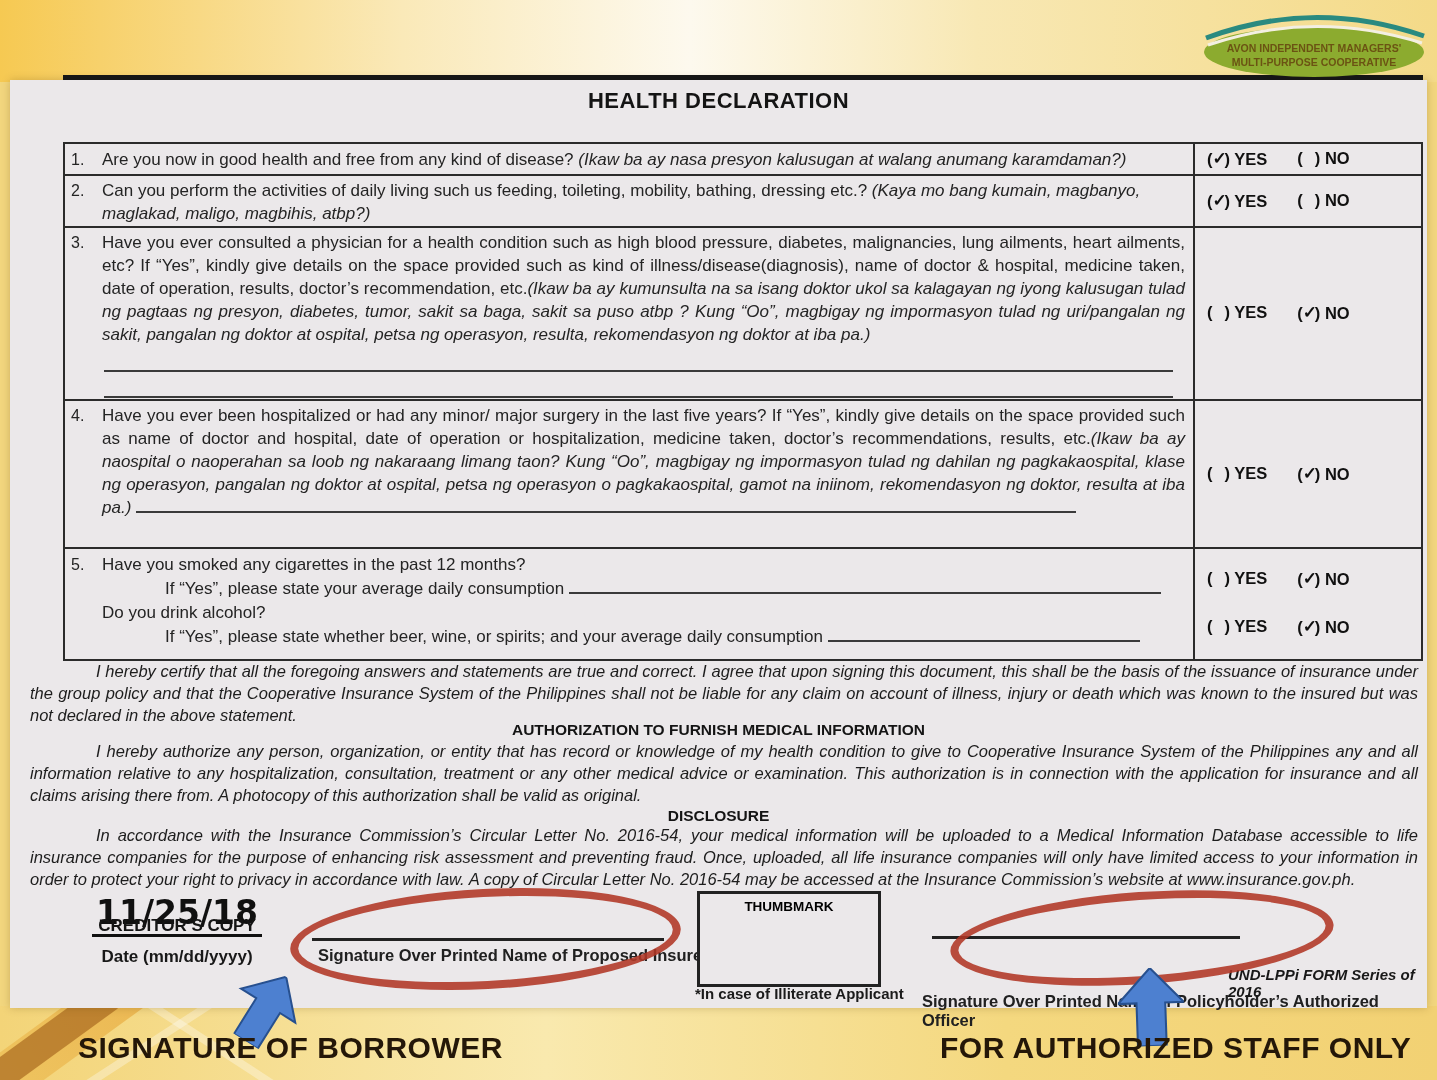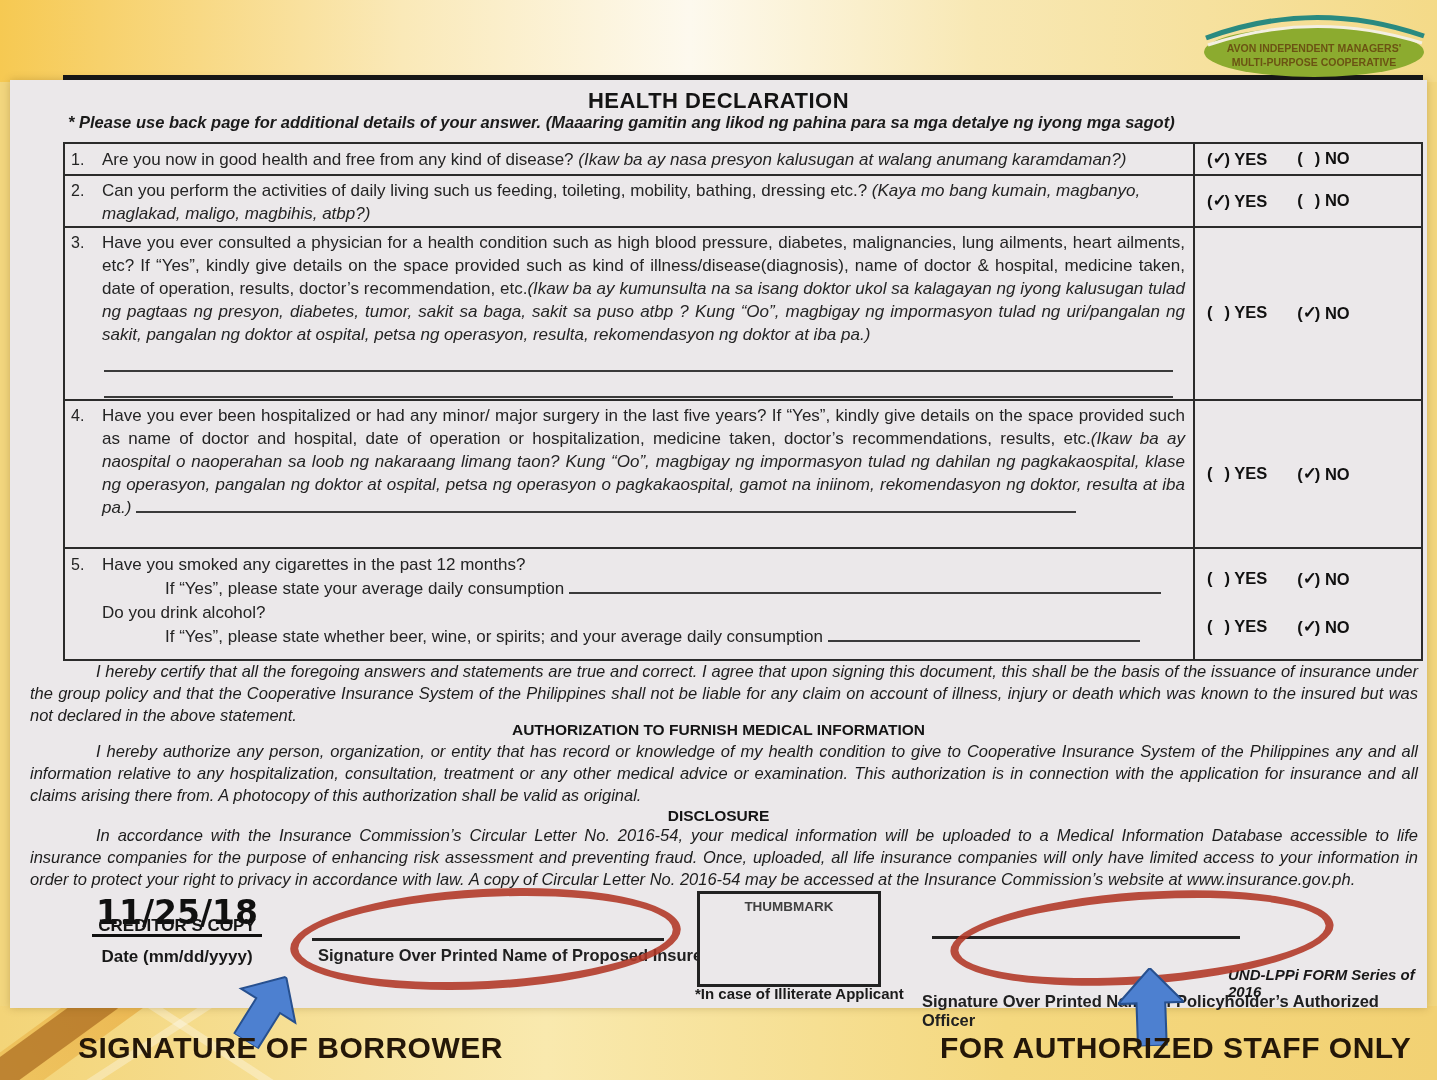--- a/index.html
+++ b/index.html
@@ -54,21 +54,21 @@
   .copy-label{position:absolute;left:92px;top:916px;width:170px;text-align:center;font-size:17px;font-weight:700;color:#141414;}
 
   .sig-line{position:absolute;border-bottom:3px solid #222;height:30px;}
   .sig1-line{left:312px;top:908px;width:352px;}
   .sig2-line{left:932px;top:906px;width:308px;}
   .sig-label{position:absolute;font-size:16.5px;font-weight:600;color:#202020;}
   .sig1-label{left:318px;top:946px;}
   .sig2-label{left:922px;top:992px;width:460px;}
 
   .thumb-box{position:absolute;left:697px;top:891px;width:178px;height:90px;border:3px solid #222;background:#ebe8ea;}
-  .thumb-label{text-align:center;font-weight:700;font-size:13.5px;margin-top:5px;color:#404040;}
+  .thumb-label{text-align:center;font-weight:700;font-size:13.5px;margin-top:5px;color:#000000;}
   .thumb-note{position:absolute;left:695px;top:985px;font-size:15px;font-weight:700;color:#1b1b1b;}
   .series{position:absolute;left:1228px;top:966px;font-size:15px;font-weight:700;font-style:italic;color:#181818;}
 
   .circle{position:absolute;border:8px solid rgba(176,54,36,.88);border-radius:50%;z-index:5;}
   .circle-left{left:290px;top:889px;width:375px;height:84px;transform:rotate(-3deg);}
   .circle-right{left:950px;top:892px;width:368px;height:76px;transform:rotate(-4deg);}
 
   .arrow{position:absolute;z-index:6;}
   .arrow-left{left:228px;top:971px;width:76px;height:76px;transform:rotate(32deg);}
   .arrow-right{left:1118px;top:968px;width:66px;height:78px;transform:rotate(-2deg);}
@@ -96,21 +96,20 @@
 
   <svg class="logo" viewBox="0 0 232 72">
     <ellipse cx="116" cy="44" rx="110" ry="25" fill="#8cab2f"></ellipse>
     <path d="M8 30 Q116 -10 226 28" stroke="#2a8a80" stroke-width="5" fill="none"></path>
     <path d="M10 37 Q116 1 224 35" stroke="#f3efe2" stroke-width="3" fill="none"></path>
     <text x="116" y="44" text-anchor="middle" font-size="10.5" font-weight="bold" fill="#6b5313">AVON INDEPENDENT MANAGERS'</text>
     <text x="116" y="58" text-anchor="middle" font-size="10.5" font-weight="bold" fill="#6b5313">MULTI-PURPOSE COOPERATIVE</text>
   </svg>
 
   <div class="form-title">HEALTH DECLARATION</div>
-  <div class="form-note">* Please use back page for additional details of your answer. (Maaaring gamitin ang likod ng pahina para sa mga detalye ng iyong mga sagot)</div>
 
   <div class="qtable">
 
     <div class="trow first" style="height:30px;">
       <div class="qcell" style="display:flex;align-items:center;padding-top:0;">
         <span class="qnum" style="top:4px;">1.</span>
         <p style="margin:0;"><span>Are you now in good health and free from any kind of disease?</span> <span class="tl">(Ikaw ba ay nasa presyon kalusugan at walang anumang karamdaman?)</span></p>
       </div>
       <div class="acell center">
         <div class="apair">

